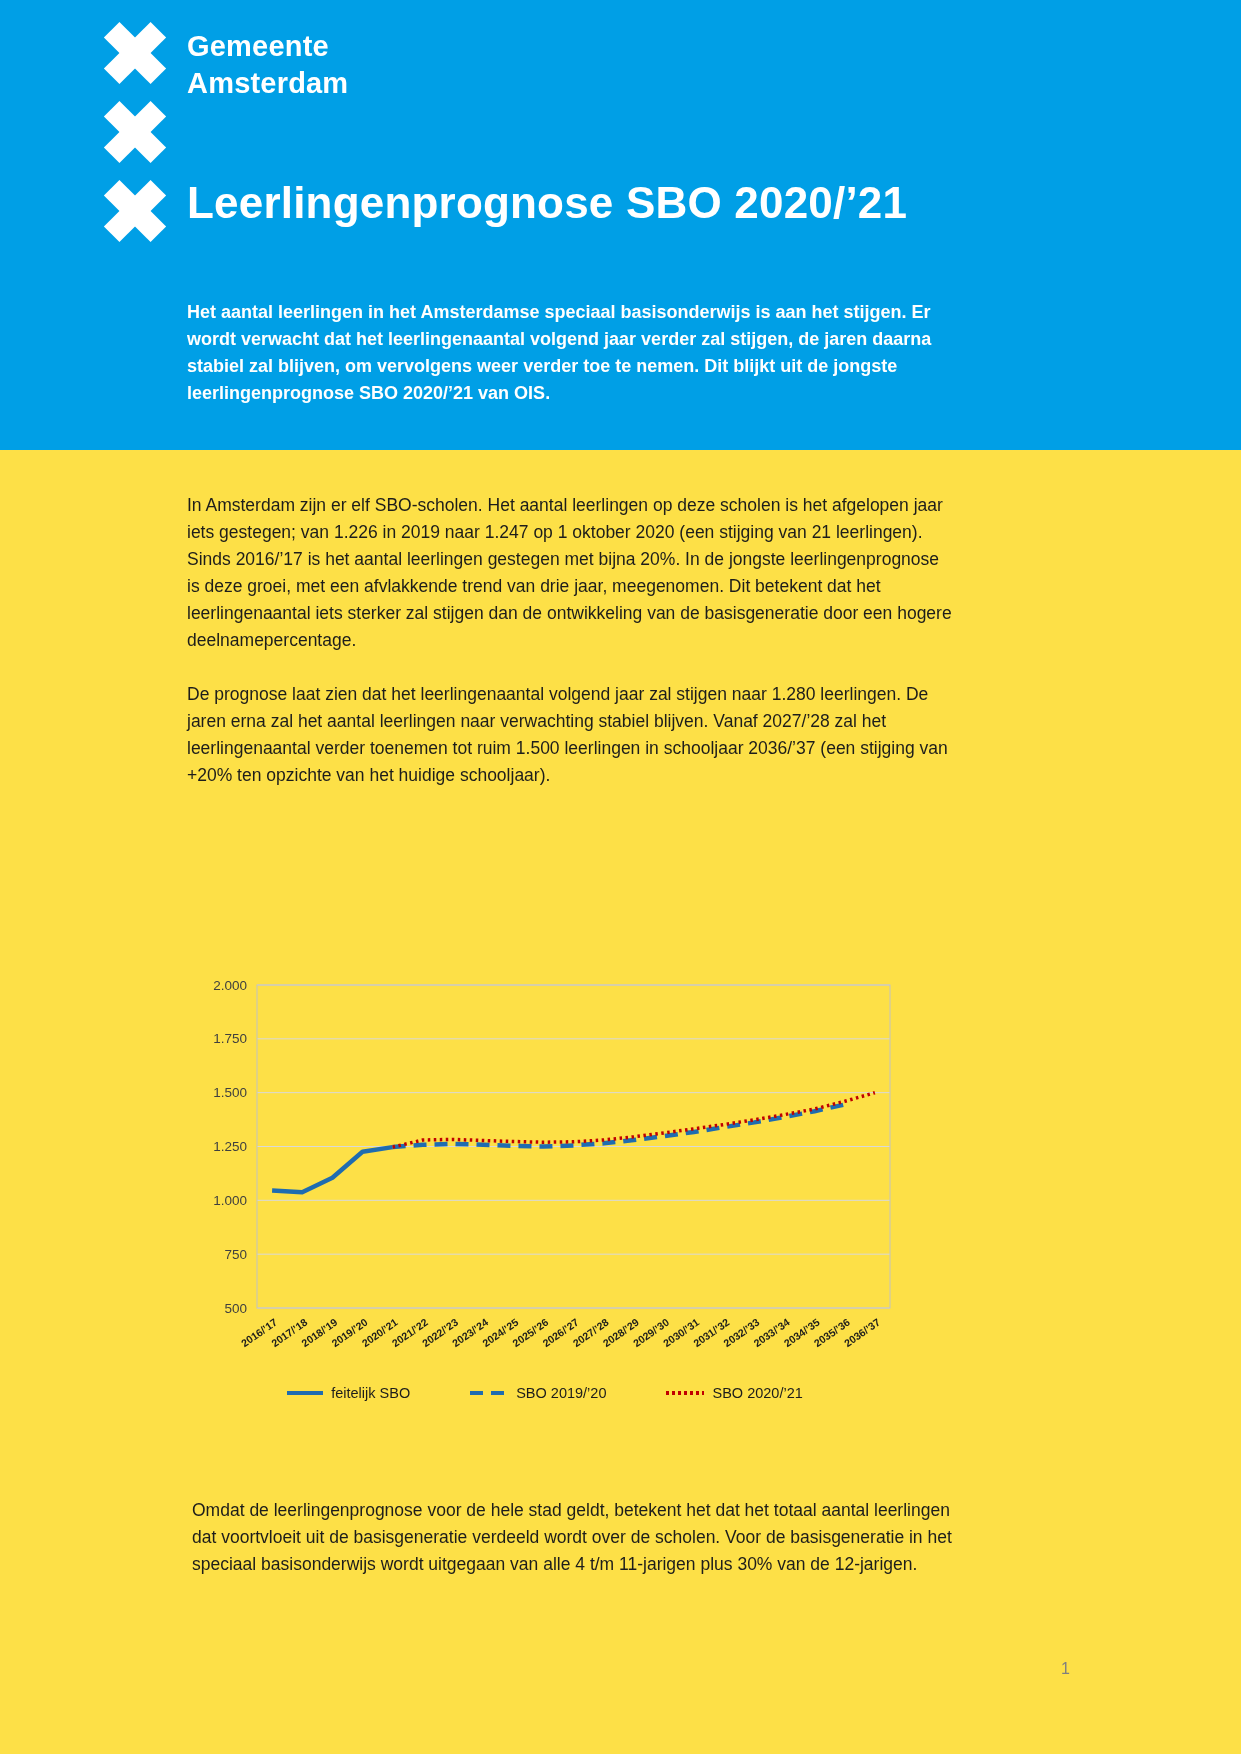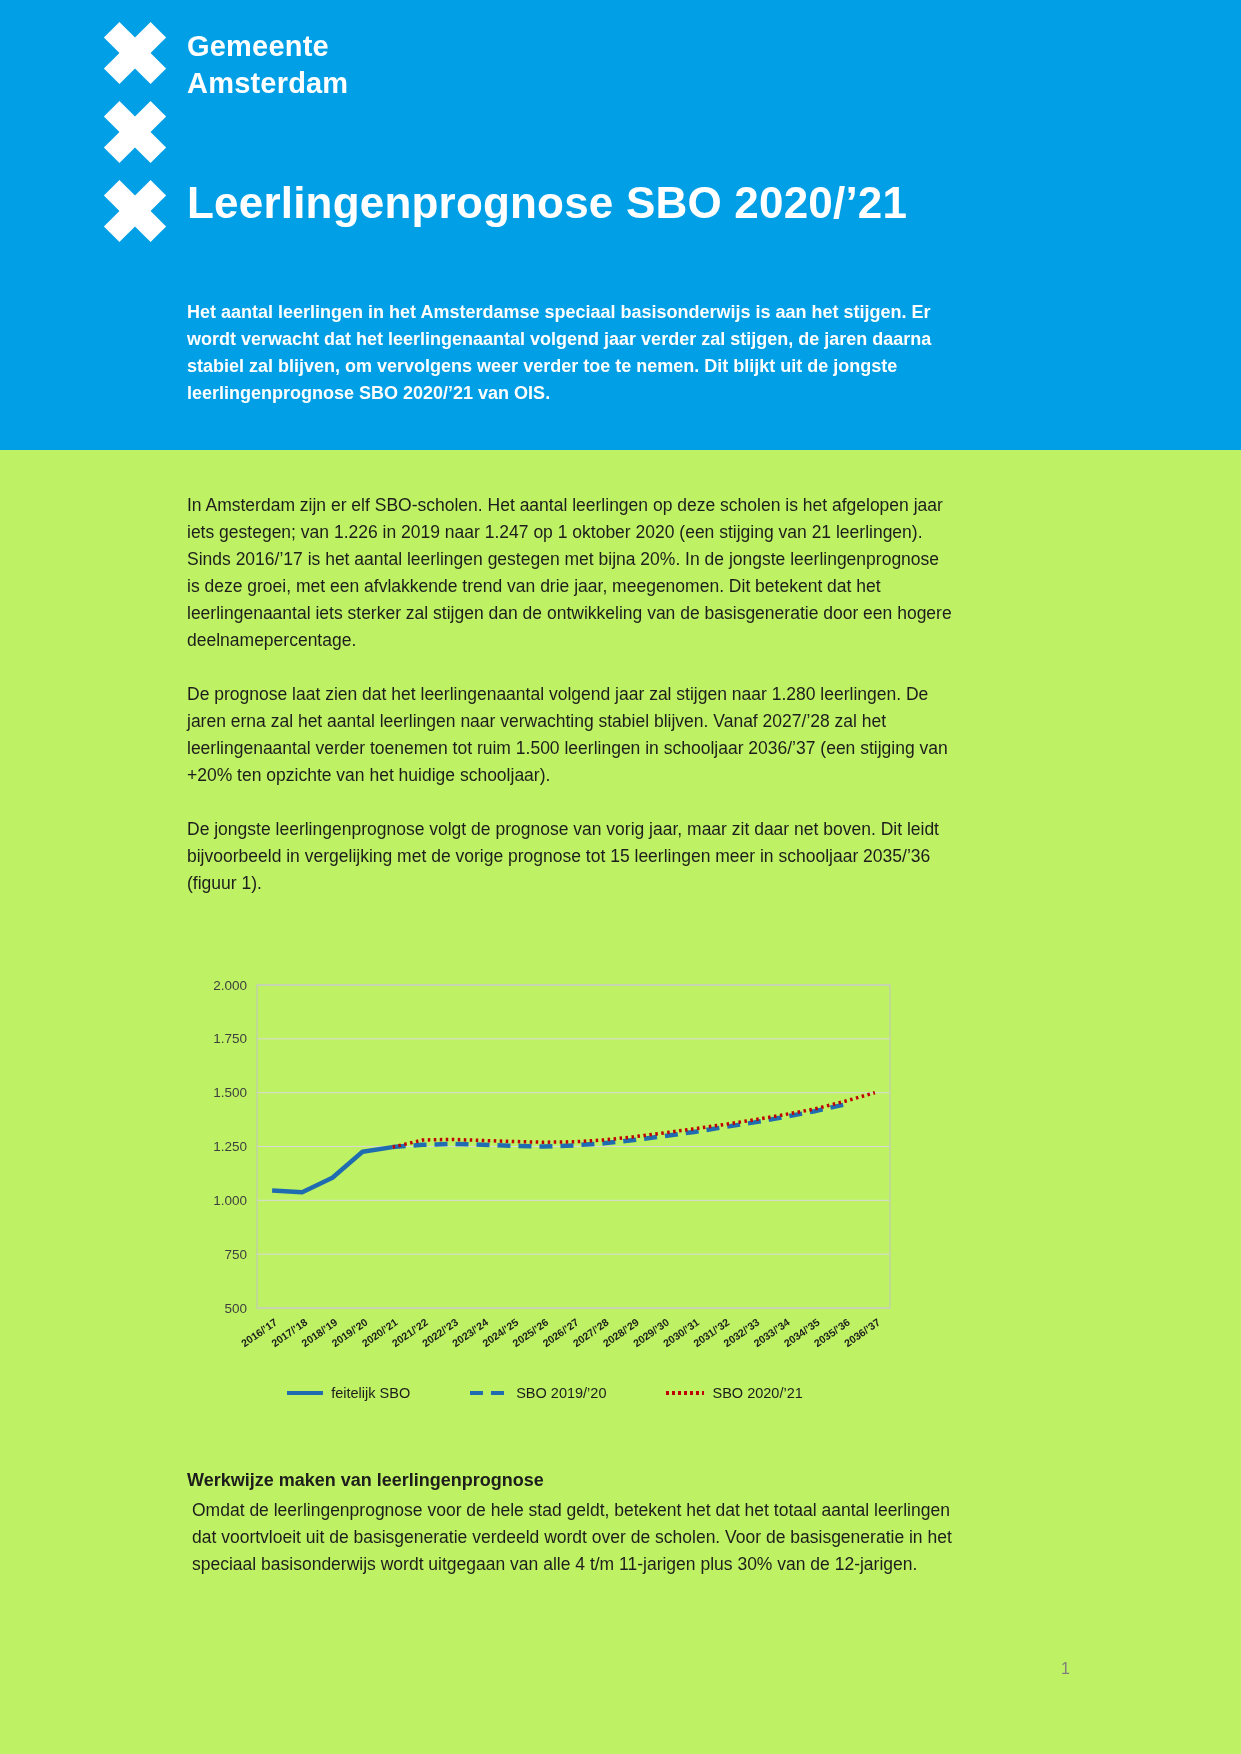--- a/index.html
+++ b/index.html
@@ -1,17 +1,17 @@
 <!DOCTYPE html>
 <html lang="nl"><head>
 <meta charset="utf-8">
 <style>
   html,body{margin:0;padding:0;background:#ffffff;}
   .page{
-    position:relative;width:1241px;height:1754px;background:#bef264;
+    position:relative;width:1241px;height:1754px;background:#fde047;
     font-family:"Liberation Sans",sans-serif;color:#1d1d1b;overflow:hidden;
   }
   .header{position:absolute;left:0;top:0;width:1241px;height:450px;background:#009fe6;}
   .logo{position:absolute;left:97px;top:20px;}
   .brand{
     position:absolute;left:187px;top:28px;color:#ffffff;font-weight:bold;
     font-size:29px;line-height:37px;letter-spacing:.2px;
   }
   .doc-title{
     position:absolute;left:187px;top:183px;color:#ffffff;font-weight:bold;
@@ -84,21 +84,20 @@
     <div class="brand">
       <div>Gemeente</div>
       <div>Amsterdam</div>
     </div>
     <div class="doc-title">Leerlingenprognose SBO 2020/’21</div>
     <div class="intro">Het aantal leerlingen in het Amsterdamse speciaal basisonderwijs is aan het stijgen. Er wordt verwacht dat het leerlingenaantal volgend jaar verder zal stijgen, de jaren daarna stabiel zal blijven, om vervolgens weer verder toe te nemen. Dit blijkt uit de jongste leerlingenprognose SBO 2020/’21 van OIS.</div>
   </div>
 
   <div class="para p1">In Amsterdam zijn er elf SBO-scholen. Het aantal leerlingen op deze scholen is het afgelopen jaar iets gestegen; van 1.226 in 2019 naar 1.247 op 1 oktober 2020 (een stijging van 21 leerlingen). Sinds 2016/’17 is het aantal leerlingen gestegen met bijna 20%. In de jongste leerlingenprognose is deze groei, met een afvlakkende trend van drie jaar, meegenomen. Dit betekent dat het leerlingenaantal iets sterker zal stijgen dan de ontwikkeling van de basisgeneratie door een hogere deelnamepercentage.</div>
   <div class="para p2">De prognose laat zien dat het leerlingenaantal volgend jaar zal stijgen naar 1.280 leerlingen. De jaren erna zal het aantal leerlingen naar verwachting stabiel blijven. Vanaf 2027/’28 zal het leerlingenaantal verder toenemen tot ruim 1.500 leerlingen in schooljaar 2036/’37 (een stijging van +20% ten opzichte van het huidige schooljaar).</div>
-  <div class="para p3">De jongste leerlingenprognose volgt de prognose van vorig jaar, maar zit daar net boven. Dit leidt bijvoorbeeld in vergelijking met de vorige prognose tot 15 leerlingen meer in schooljaar 2035/’36 (figuur 1).</div>
 
 
   <div class="chart-wrap">
     <svg id="chart-svg" width="700" height="400" viewBox="0 0 700 400" aria-hidden="true">
         <line x1="62" y1="13" x2="695" y2="13" class="gridline"></line>
         <text x="52" y="17.5" class="ytick">2.000</text>
         <line x1="62" y1="66.83333333333334" x2="695" y2="66.83333333333334" class="gridline"></line>
         <text x="52" y="71.33333333333334" class="ytick">1.750</text>
         <line x1="62" y1="120.66666666666667" x2="695" y2="120.66666666666667" class="gridline"></line>
         <text x="52" y="125.16666666666667" class="ytick">1.500</text>
@@ -146,18 +145,17 @@
     <div class="legend-item">
       <span class="sw dashed" style="--c: #1f6cb0;"></span>
       <span>SBO 2019/’20</span>
     </div>
     <div class="legend-item">
       <span class="sw dotted" style="--c: #c00000;"></span>
       <span>SBO 2020/’21</span>
     </div>
   </div>
 
-  <div class="section-heading">Werkwijze maken van leerlingenprognose</div>
   <div class="section-para">Omdat de leerlingenprognose voor de hele stad geldt, betekent het dat het totaal aantal leerlingen dat voortvloeit uit de basisgeneratie verdeeld wordt over de scholen. Voor de basisgeneratie in het speciaal basisonderwijs wordt uitgegaan van alle 4 t/m 11-jarigen plus 30% van de 12-jarigen.</div>
 
   <div class="page-number">1</div>
 
 </div>
 
 </body></html>

